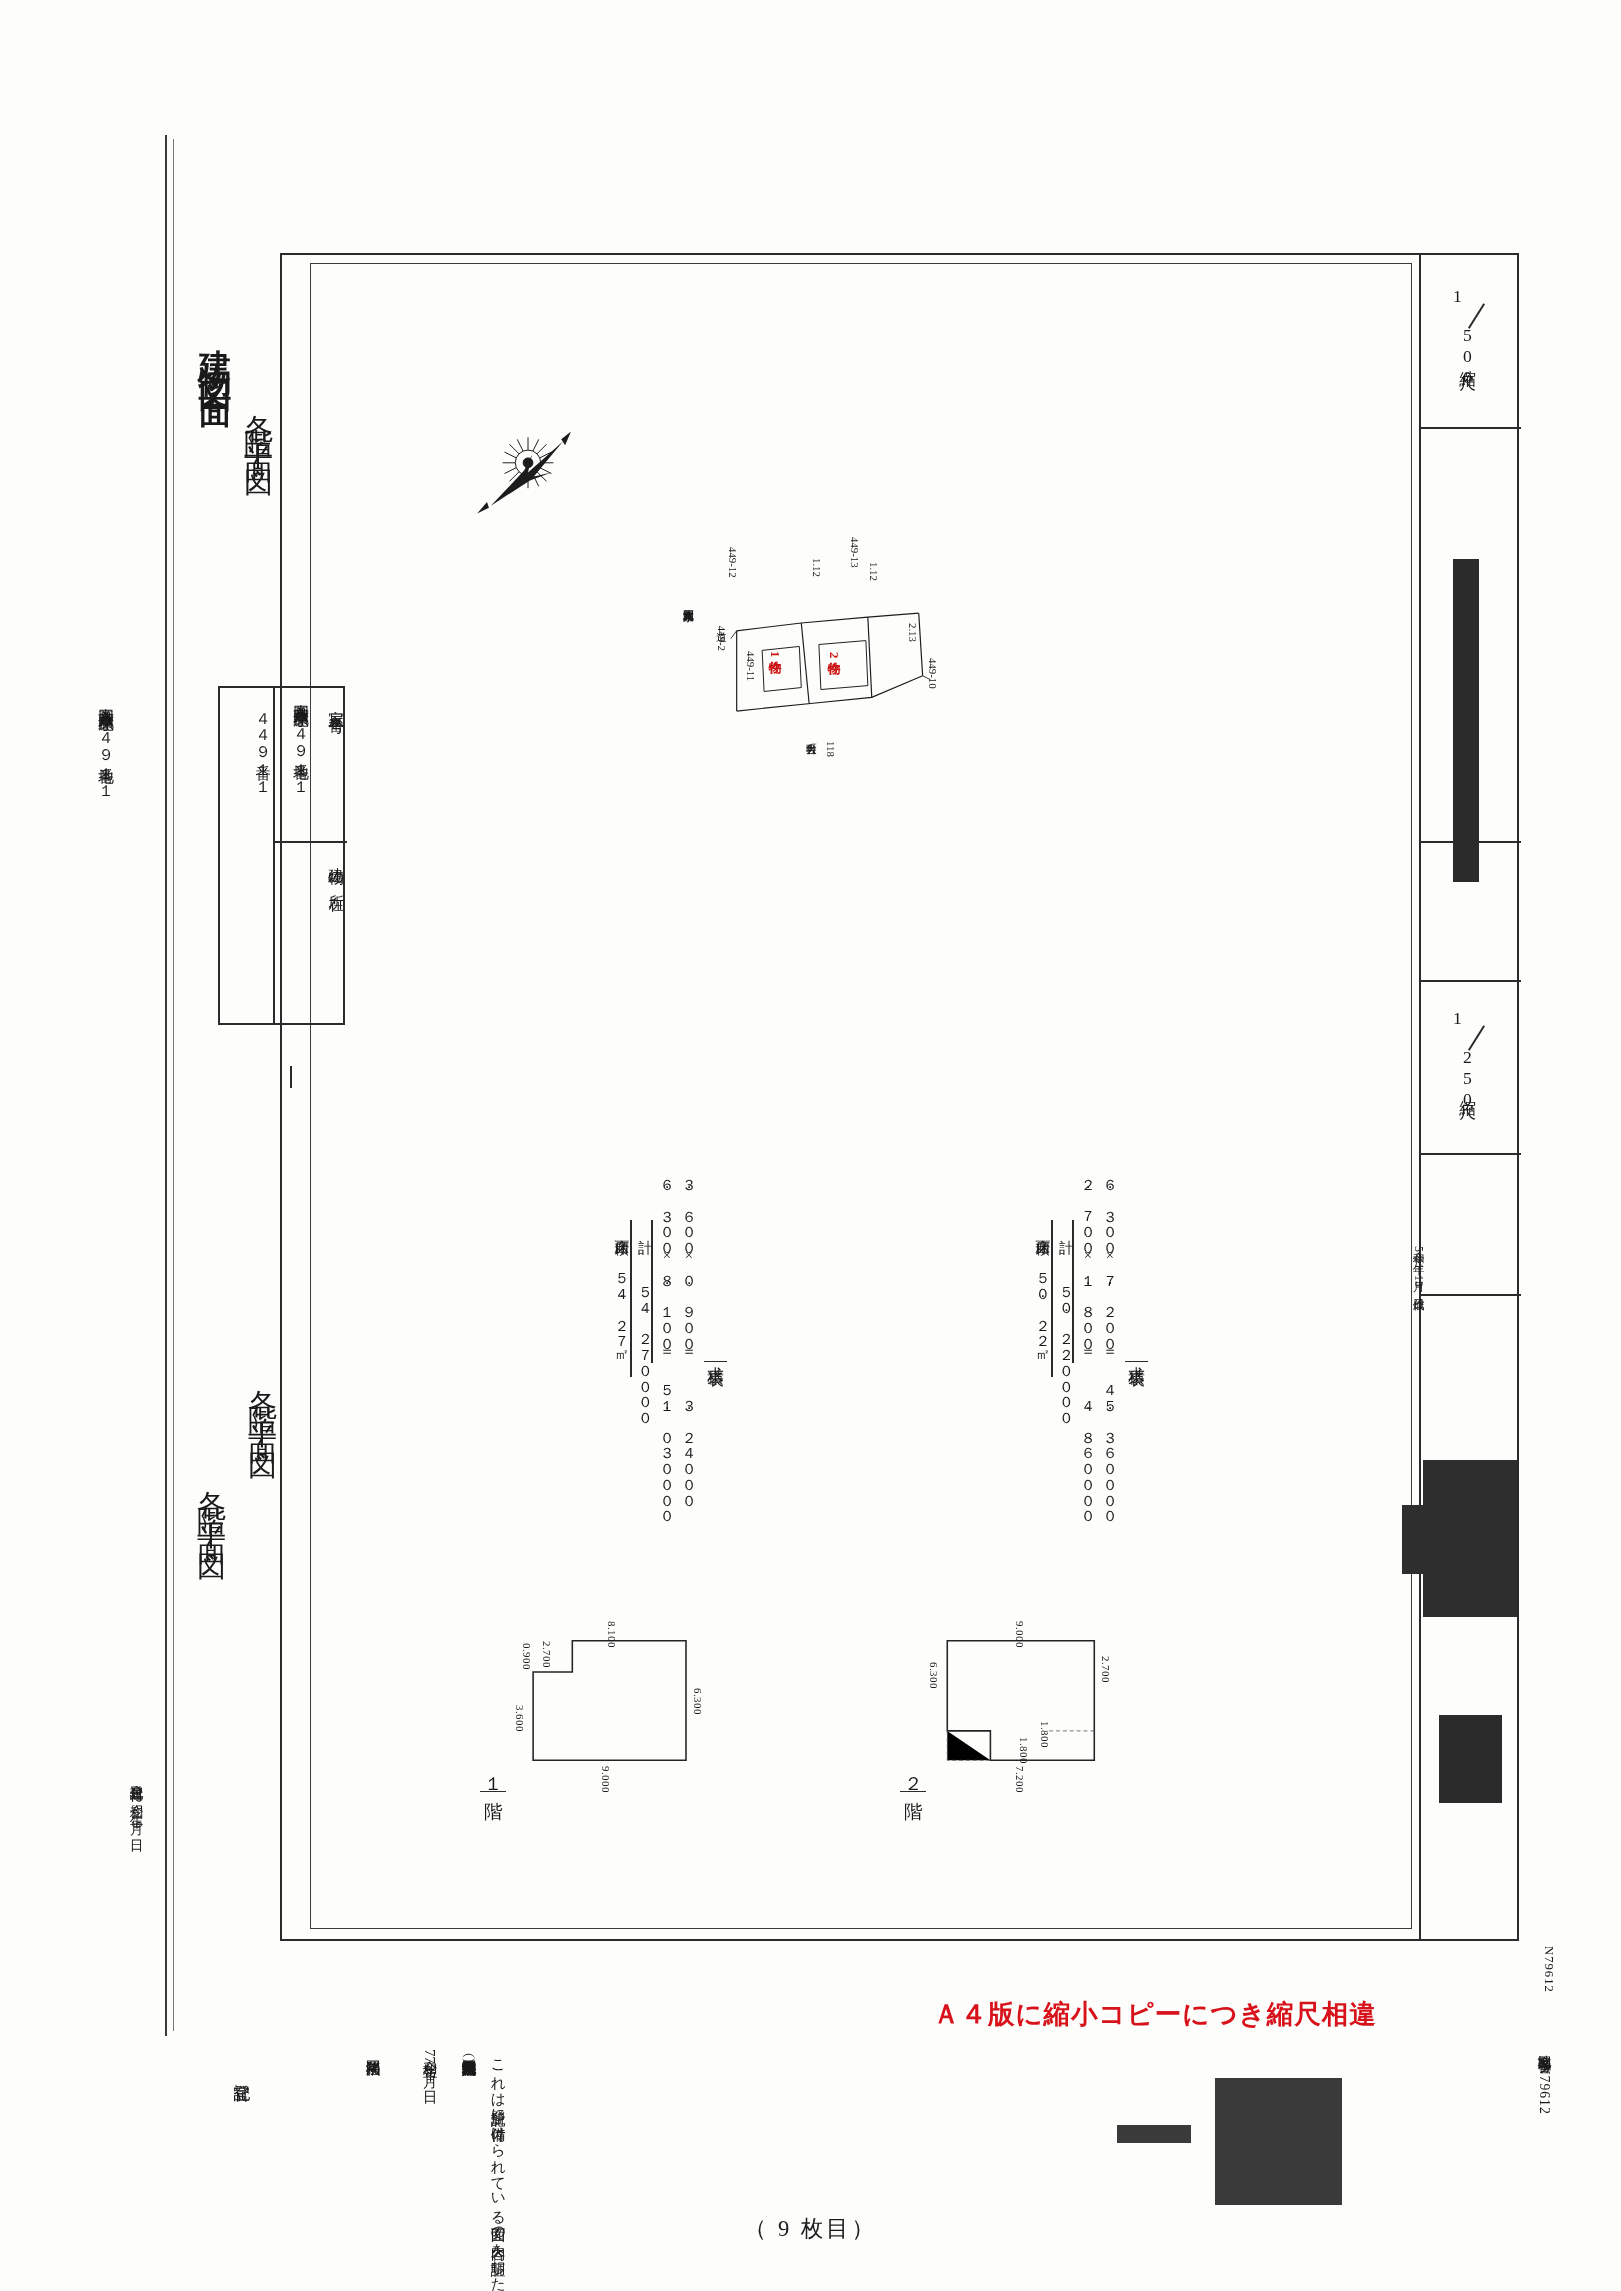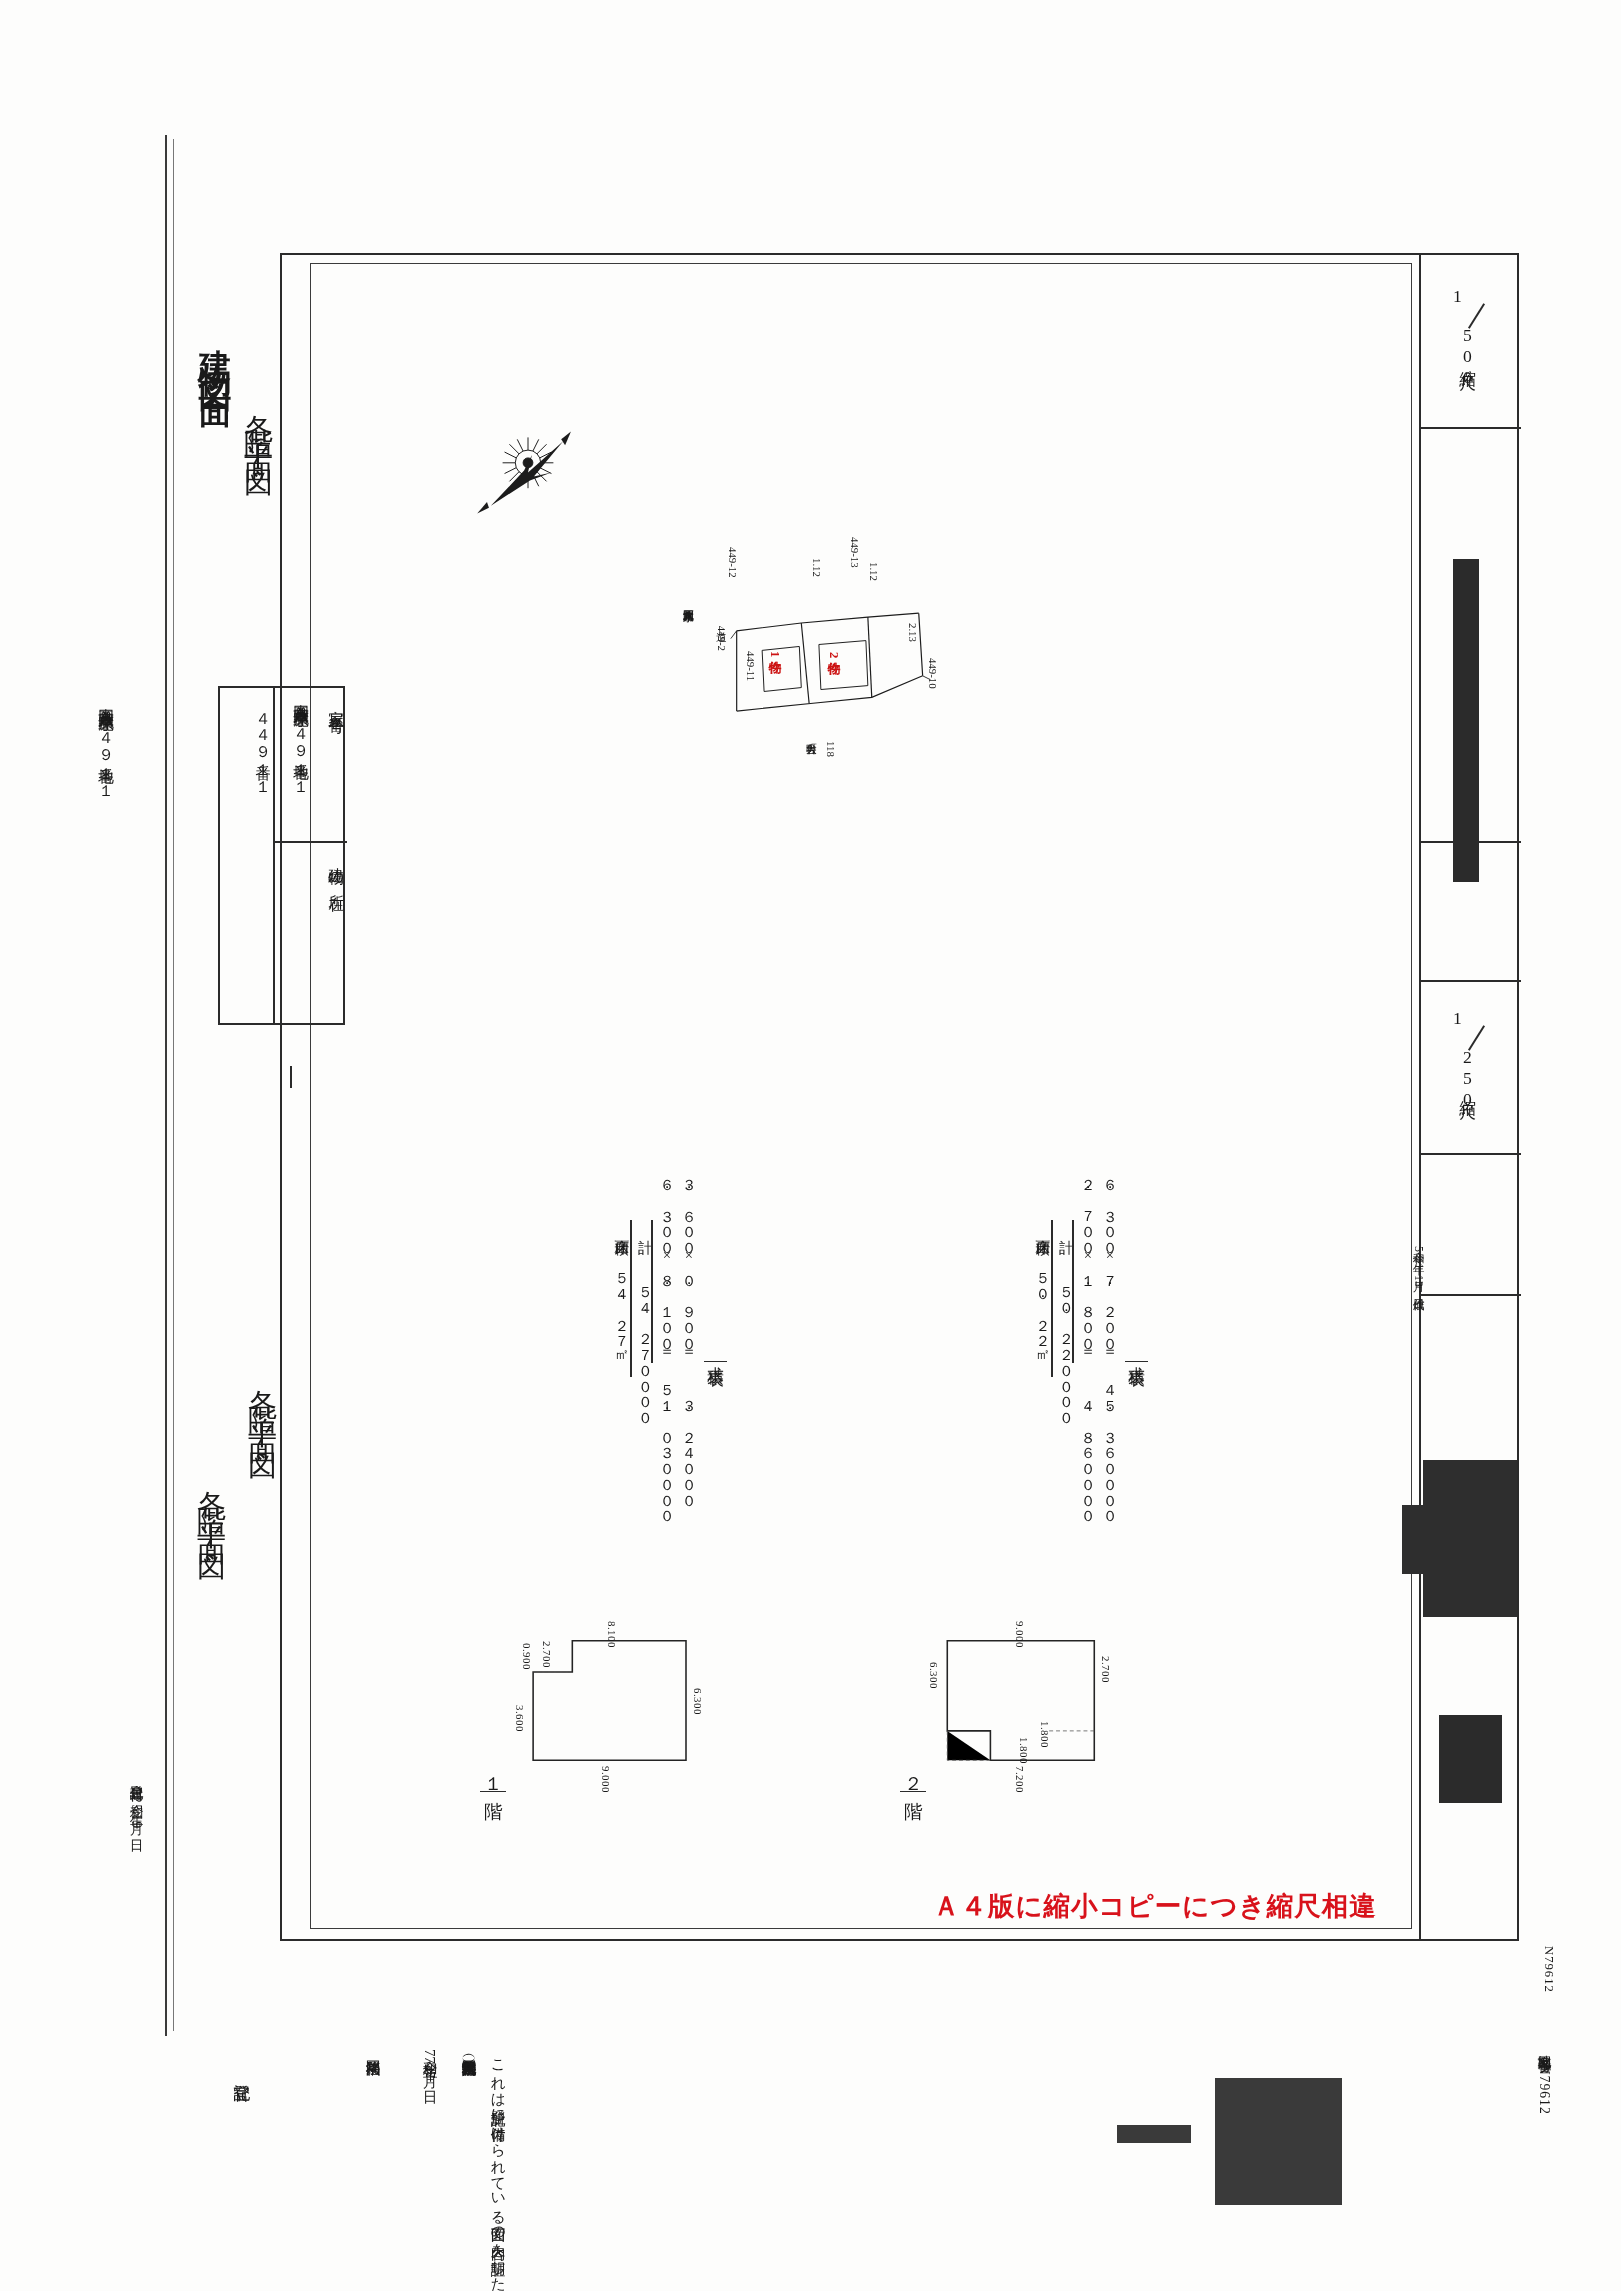--- a/index.html
+++ b/index.html
@@ -179,21 +179,21 @@
     position: absolute;
     font-size: 10.8px;
     letter-spacing: 0.5px;
     white-space: nowrap;
   }
 
   
   #red-note {
     position: absolute;
     left: 933px;
-    top: 1888px;
+    top: 1996px;
     font-size: 26.5px;
     color: #d8121b;
     font-weight: 700;
     letter-spacing: 1px;
     font-family: Liberation Serif, serif;
   }
 
   
   #cert-block { position: absolute; left: 165px; top: 2049px; width: 412px; height: 176px; }
   .cert-col { position: absolute; font-size: 14.7px; line-height: 1.1; }
@@ -446,15 +446,16 @@
   <div class="vt-mixed" id="doc-no">N79612</div>
 
   <div id="cert-block">
     <div class="vt-mixed cert-col" style="left:325px; top:0px;">これは登記所に備付けられている図面の内容を証明した書面である。</div>
     <div class="vt-mixed cert-col" style="left:296px; top:0px;">（手数料地方法務局真岡支局管轄）</div>
     <div class="vt-mixed cert-col" style="left:257px; top:0px;">令和7年7月27日</div>
     <div class="vt-mixed cert-col" style="left:200px; top:0px;">福岡法務局</div>
     <div class="vt-mixed cert-col" style="left:67px;  top:21.6px; font-size:16.7px;">登記官</div>
   </div>
 
+  <div id="page-number">（ 9 枚目）</div>
 
 </div>
 
 
 </body></html>

